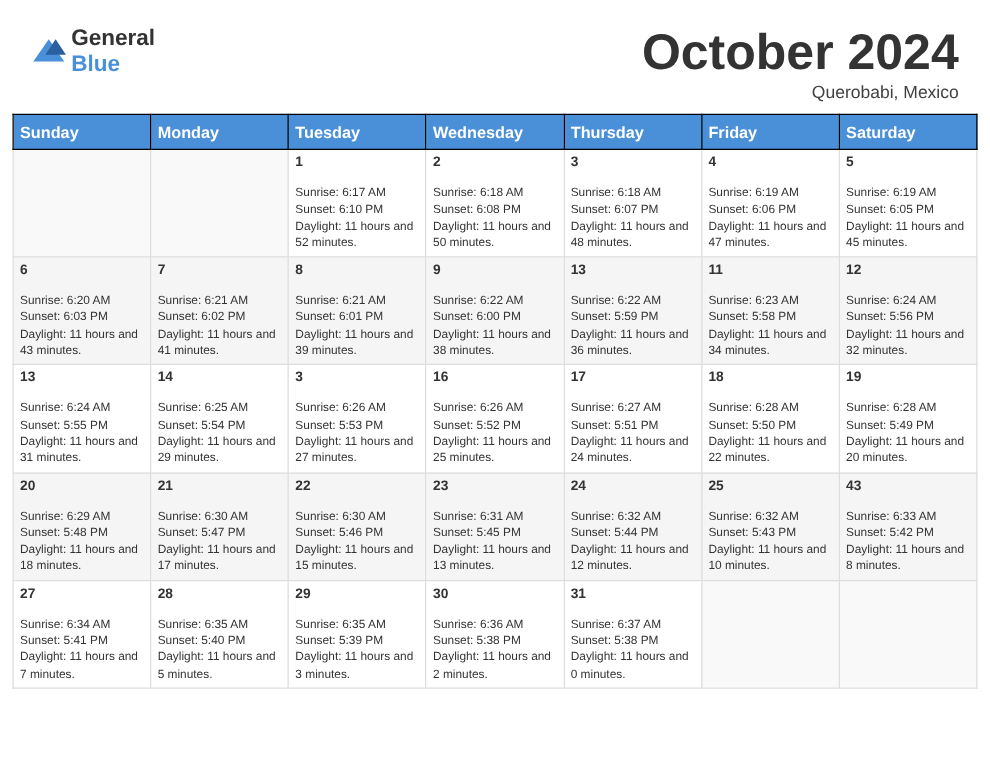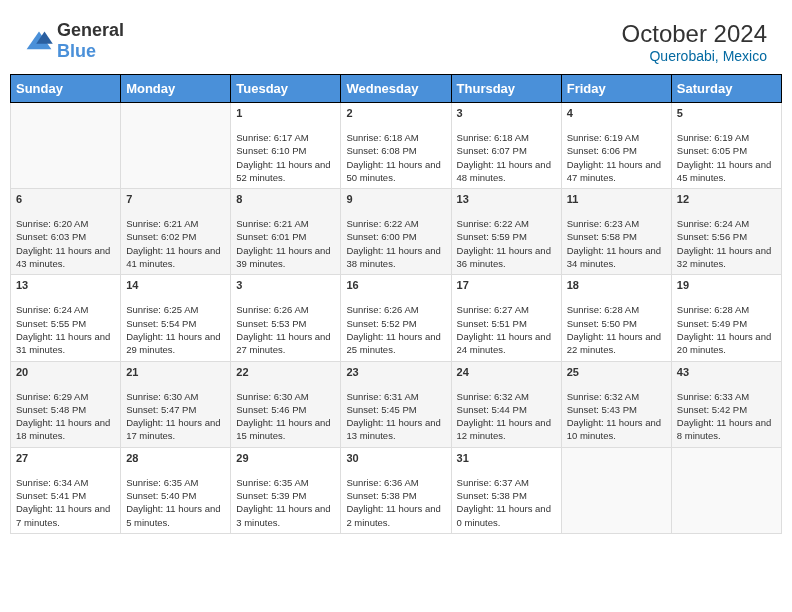--- a/index.html
+++ b/index.html
@@ -22,27 +22,27 @@
       gap: 4px;
     }
     .logo-icon {
       width: 28px;
       height: 22px;
     }
     .title-block {
       text-align: right;
     }
     .month-title {
-      font-size: 24px;
-      font-weight: normal;
+      font-size: 40px;
+      font-weight: bold;
       color: #333;
     }
     .location-title {
       font-size: 14px;
-      color: #0369a1;
+      color: #404040;
     }
     .calendar {
       width: 100%;
       border-collapse: collapse;
       margin-top: 5px;
     }
     .calendar th {
       background-color: #4a90d9;
       color: #fff;
       font-size: 13px;

